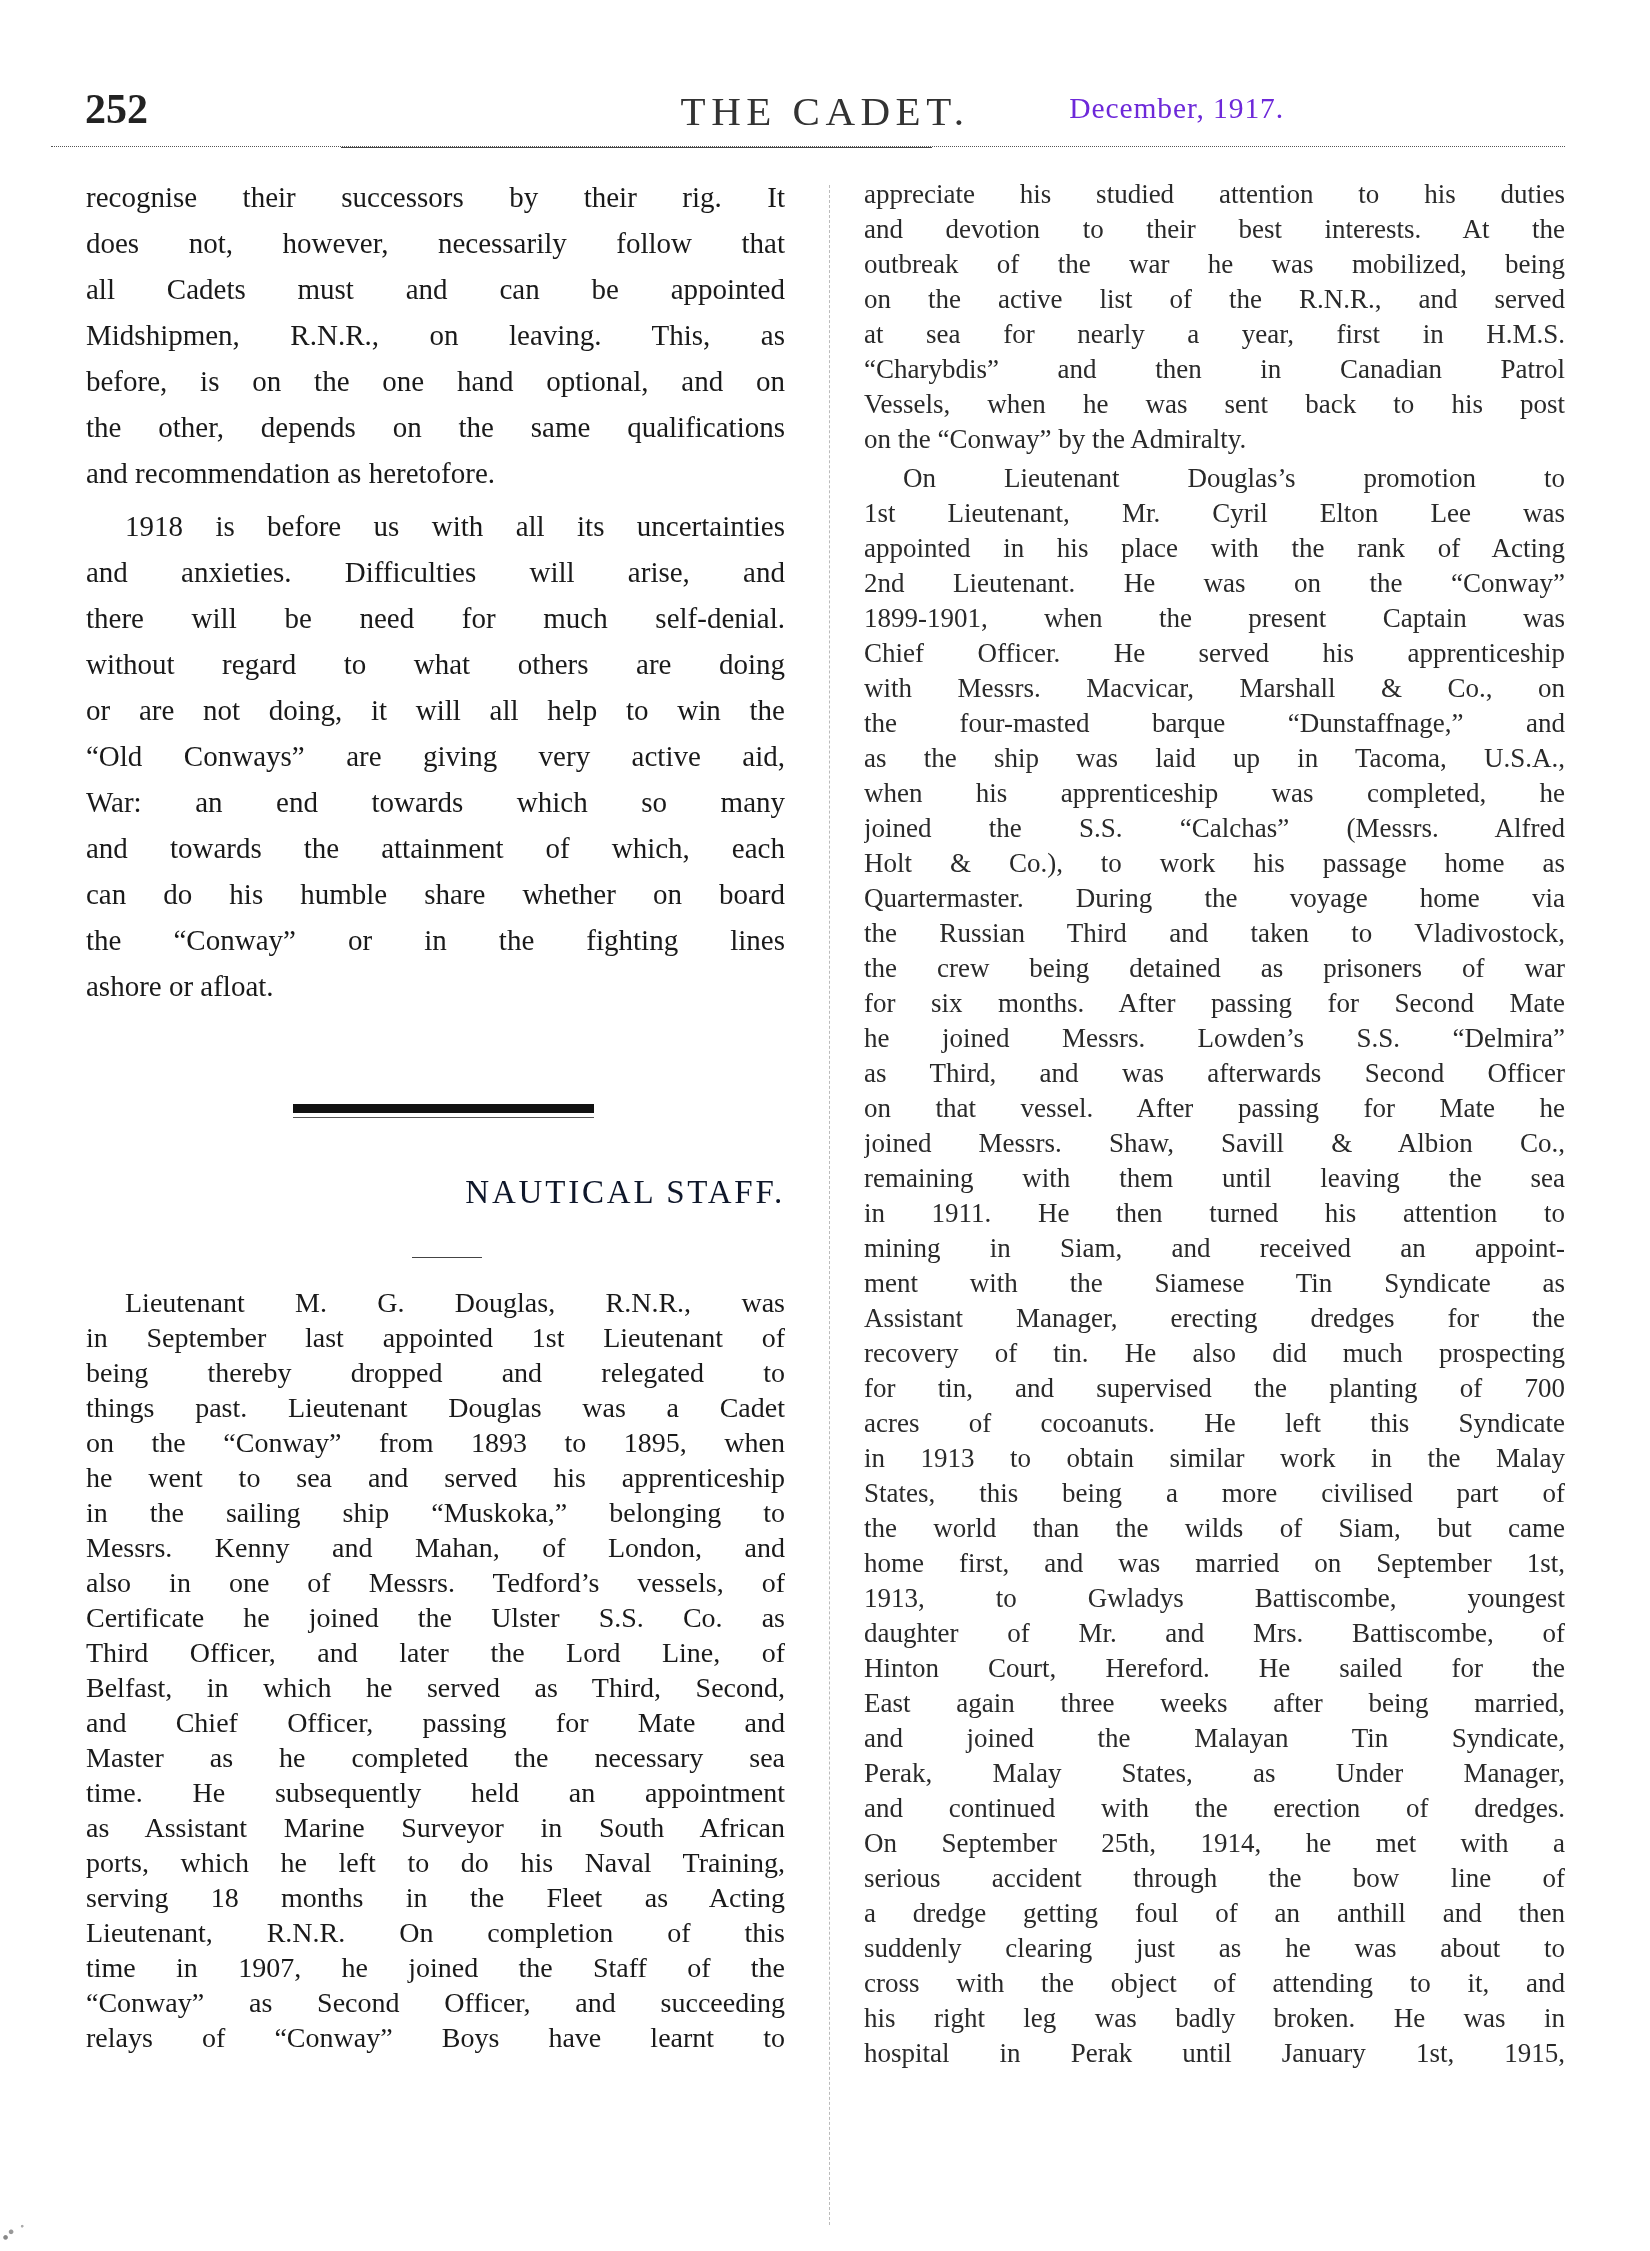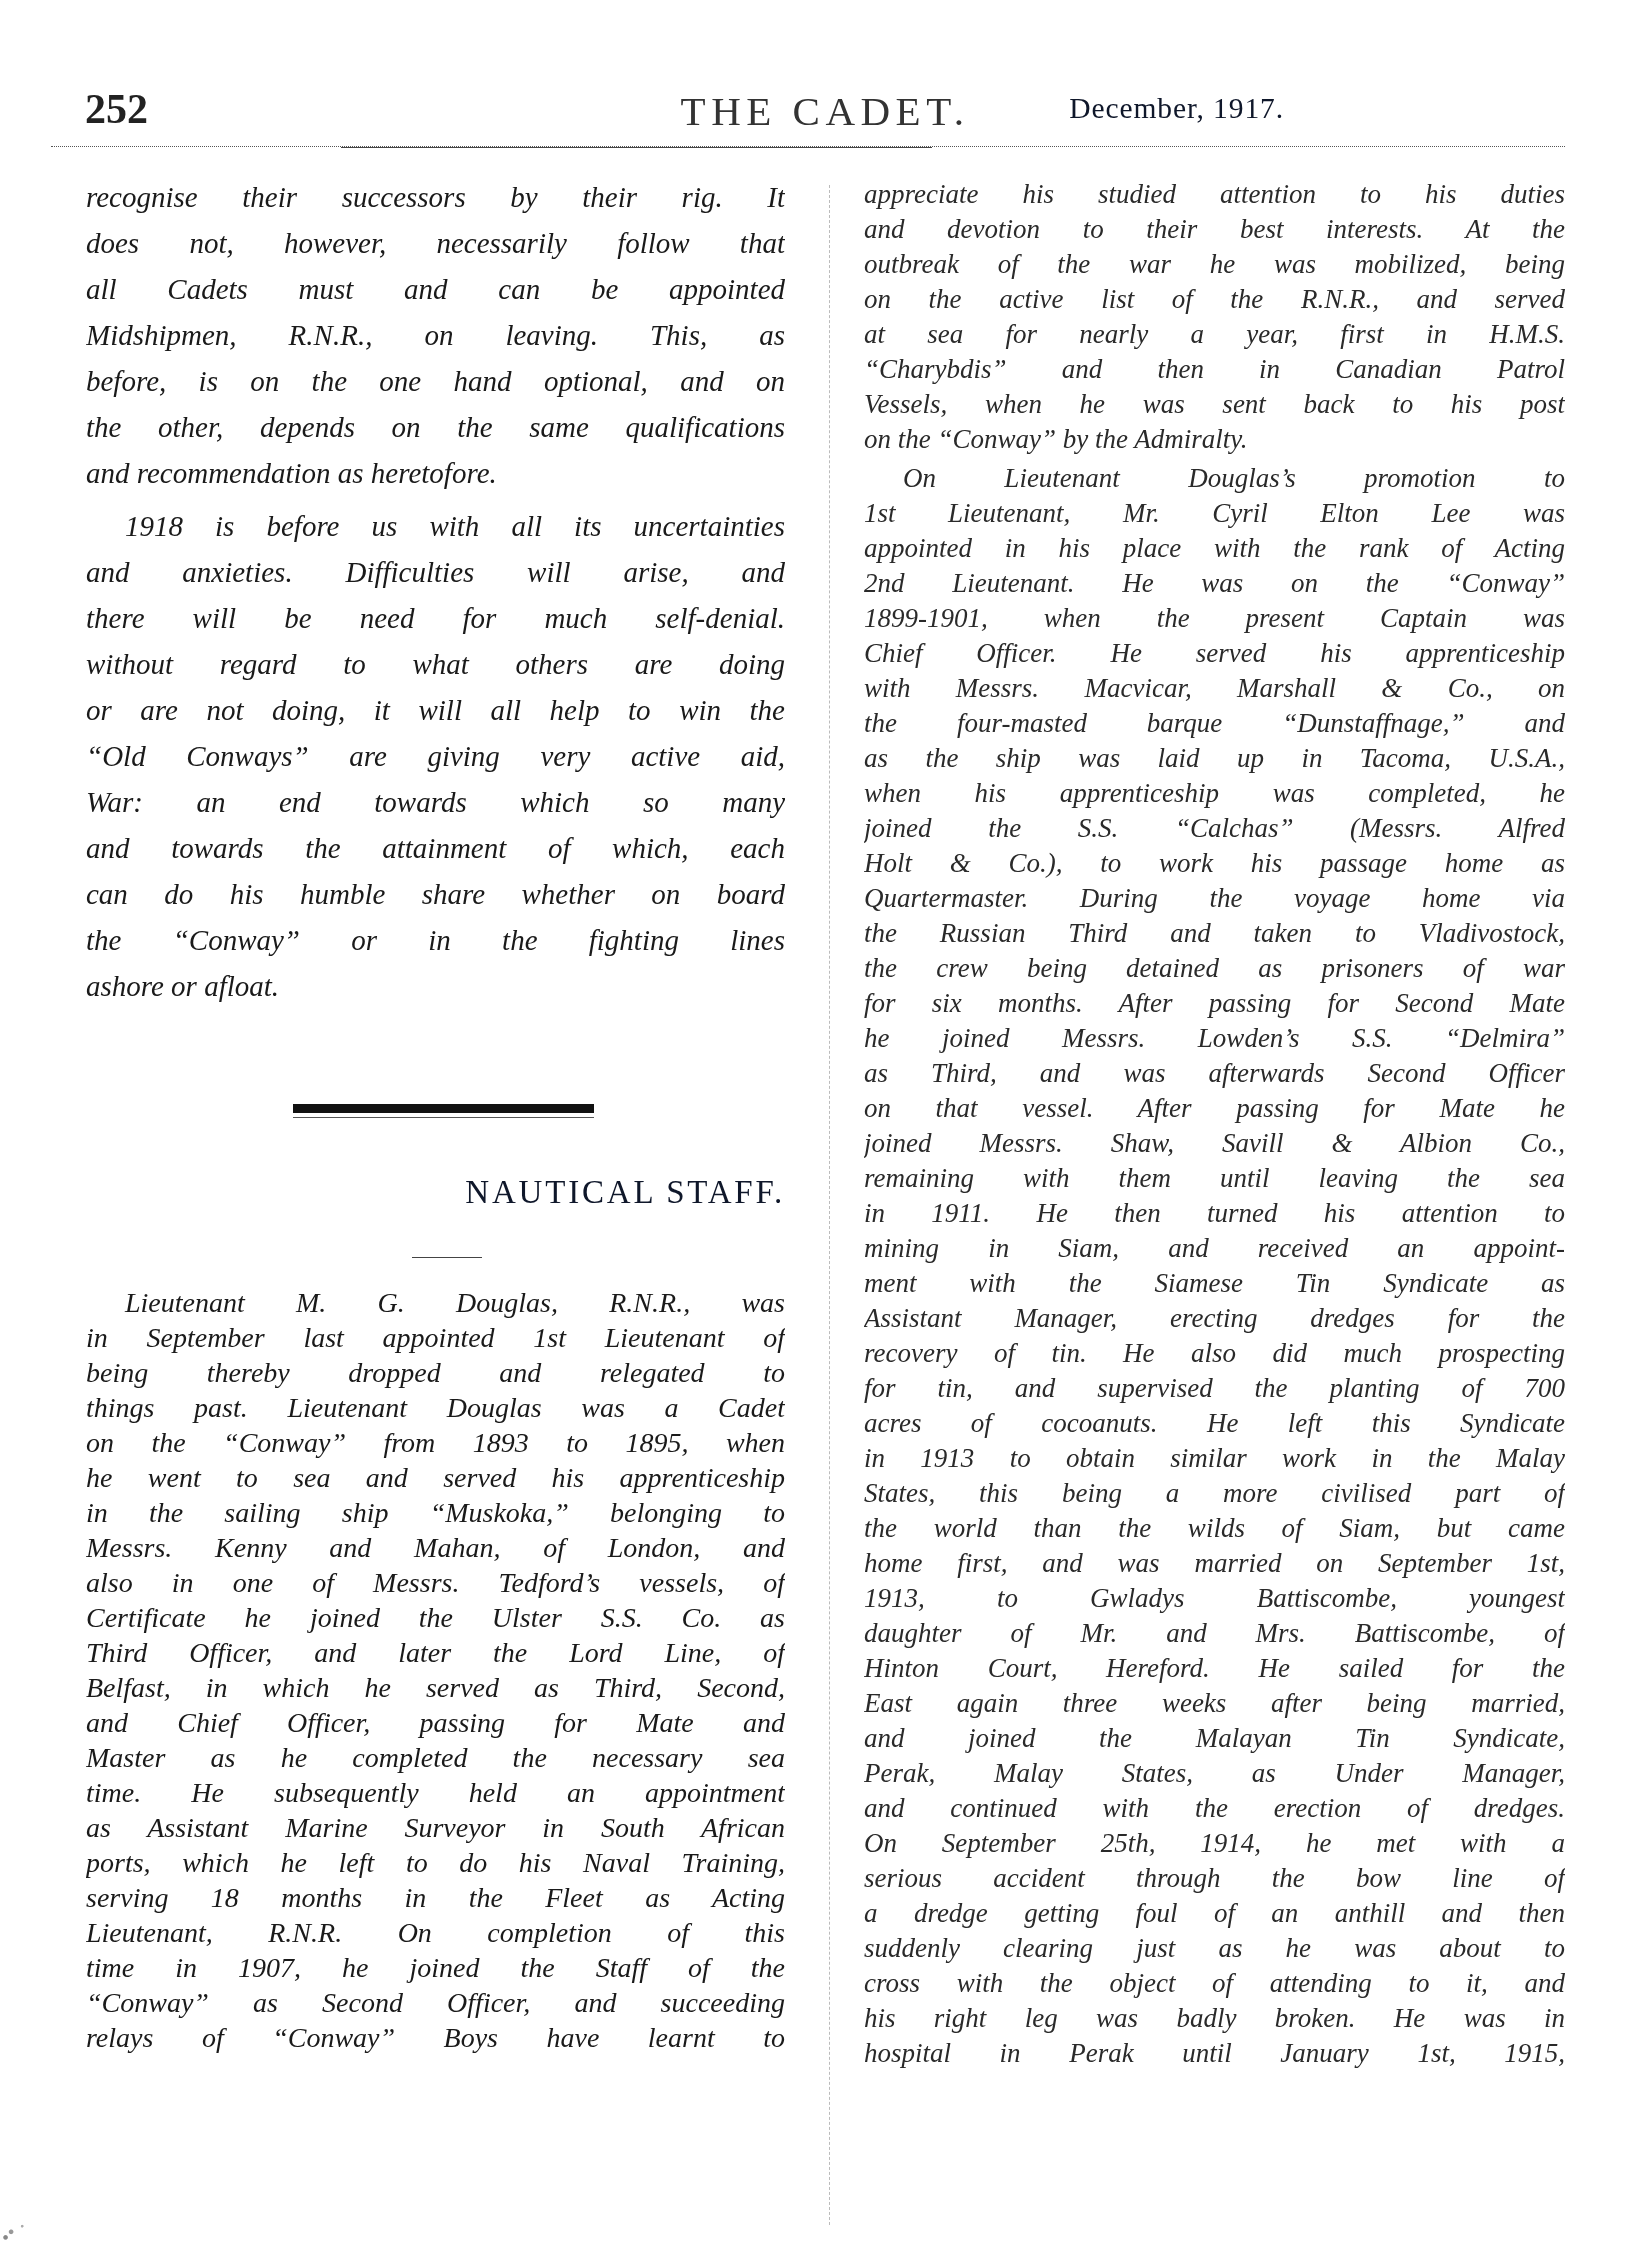--- a/index.html
+++ b/index.html
@@ -4,27 +4,27 @@
 <style>
   html, body { margin: 0; padding: 0; background: #ffffff; }
   body {
     width: 1650px; height: 2252px; position: relative; overflow: hidden;
     font-family: "Liberation Serif", "DejaVu Serif", serif;
     color: #1a1a1a;
   }
   .header { position: absolute; top: 85px; left: 0; width: 1376px; height: 55px; }
   .page-number { position: absolute; left: 85px; top: 0; font-size: 42px; font-weight: bold; color: #222; }
   .running-title { position: absolute; left: 0; width: 1650px; top: 1.8px; text-align: center; font-size: 41px; letter-spacing: 5.5px; color: #333; }
-  .running-date { position: absolute; right: 92px; top: 7.4px; font-size: 29.5px; color: #0f172a; letter-spacing: 0.9px; }
+  .running-date { position: absolute; right: 92px; top: 7.4px; font-size: 29.5px; color: #6d28d9; letter-spacing: 0.9px; }
   .header-rule { position: absolute; left: 51px; width: 1514px; top: 146px; height: 0; border-top: 1.8px dotted #555; }
   .header-rule.solid { left: 341px; width: 591px; border-top: 1.8px solid #444; top: 147px; }
 
   .col-divider { position: absolute; left: 829px; top: 185px; height: 2040px; border-left: 1.8px dashed #bbb; }
 
-  .column { position: absolute; font-style: italic; }
+  .column { position: absolute; }
   .col-left { left: 86px; width: 699px; }
   .col-right { left: 864px; width: 701px; }
 
   .line {
     display: block; white-space: nowrap; text-align: justify; text-align-last: justify;
     overflow: hidden;
   }
   .line.last { text-align-last: left; }
   .line.indent { padding-left: 39px; }
 

